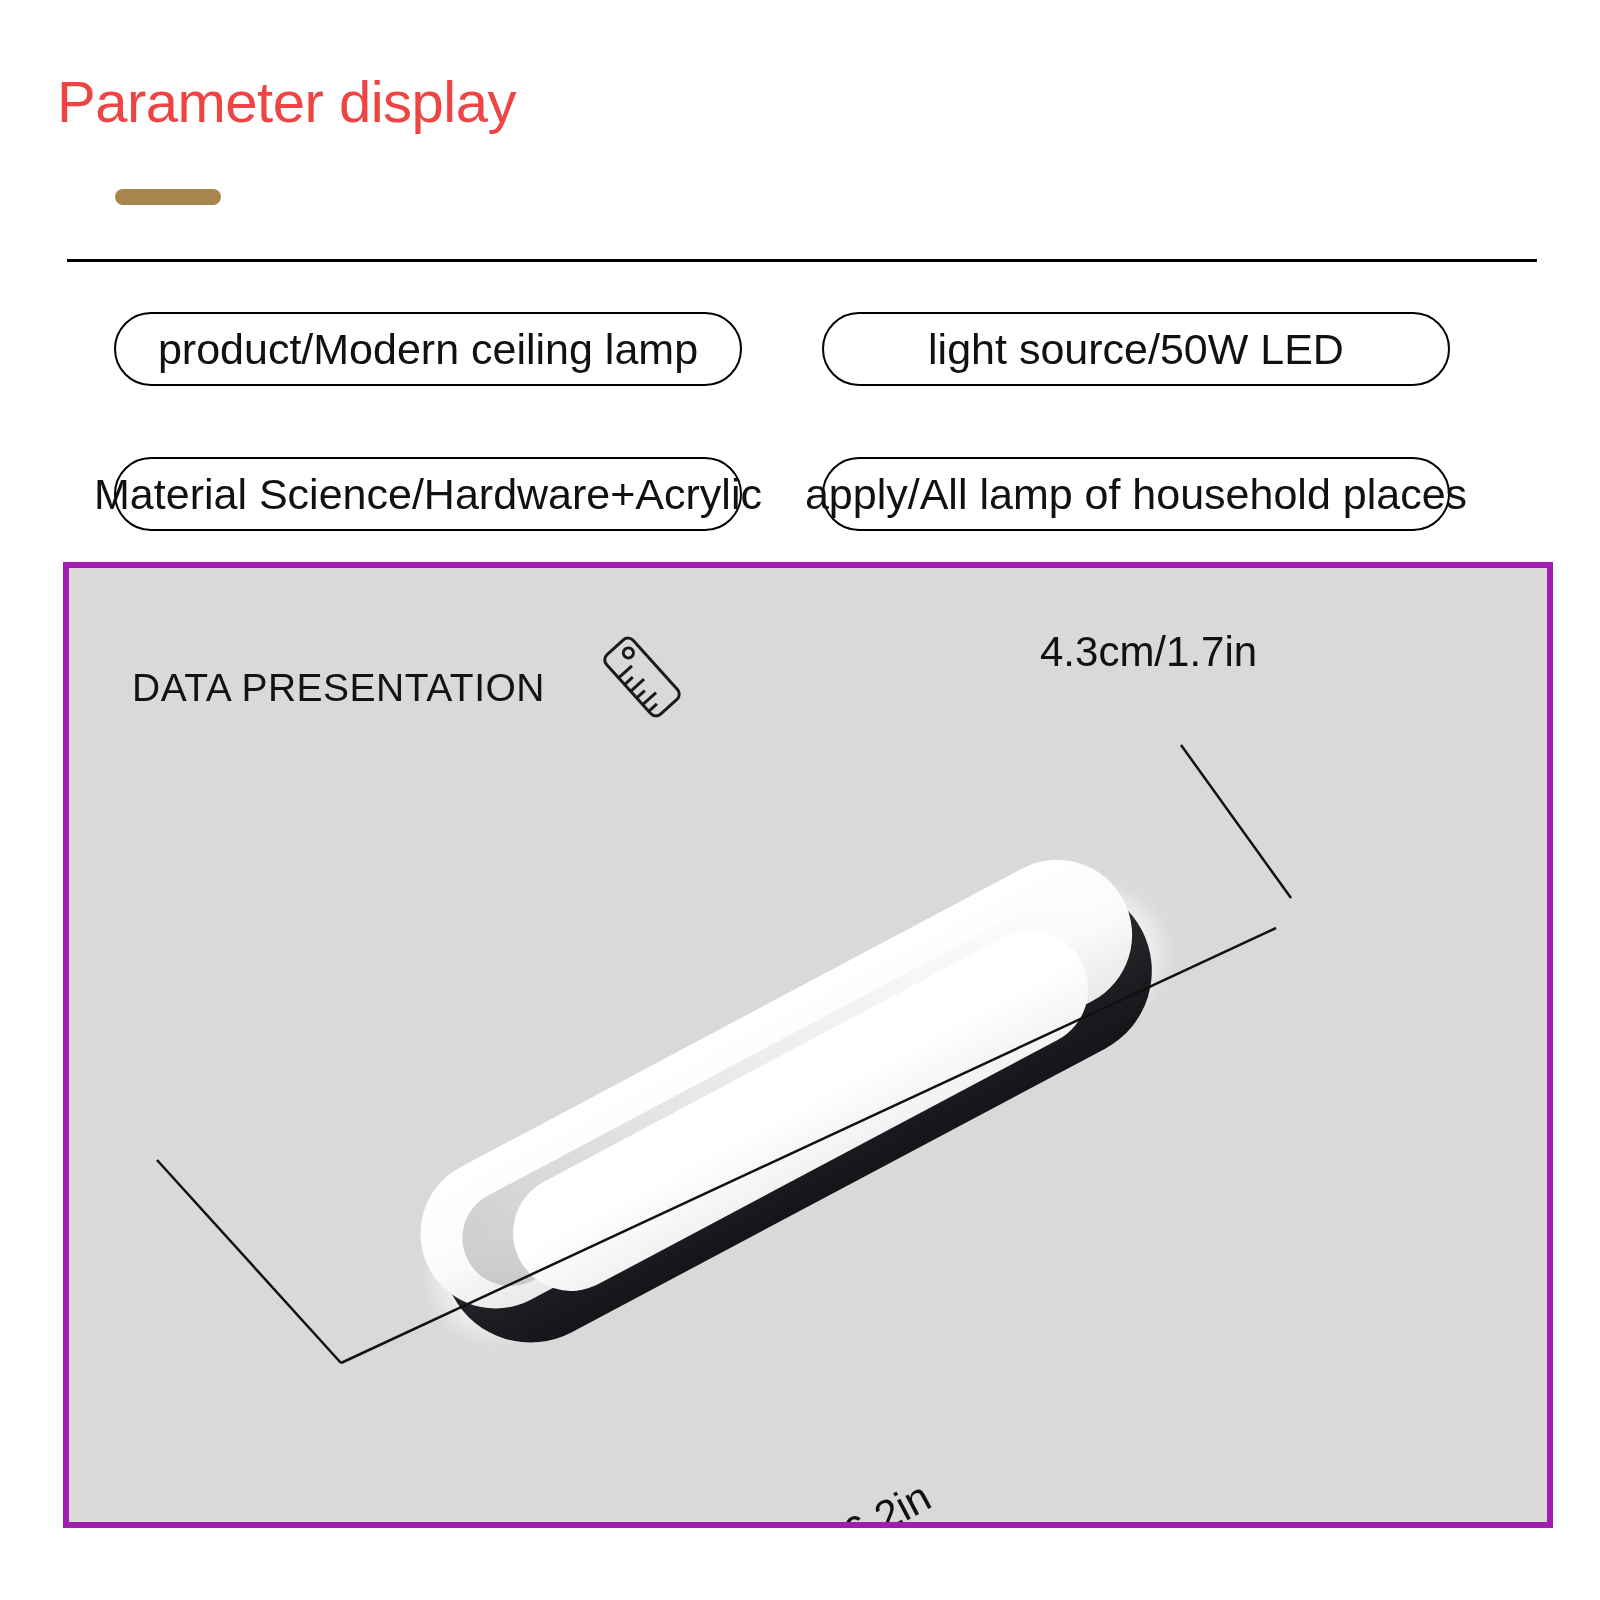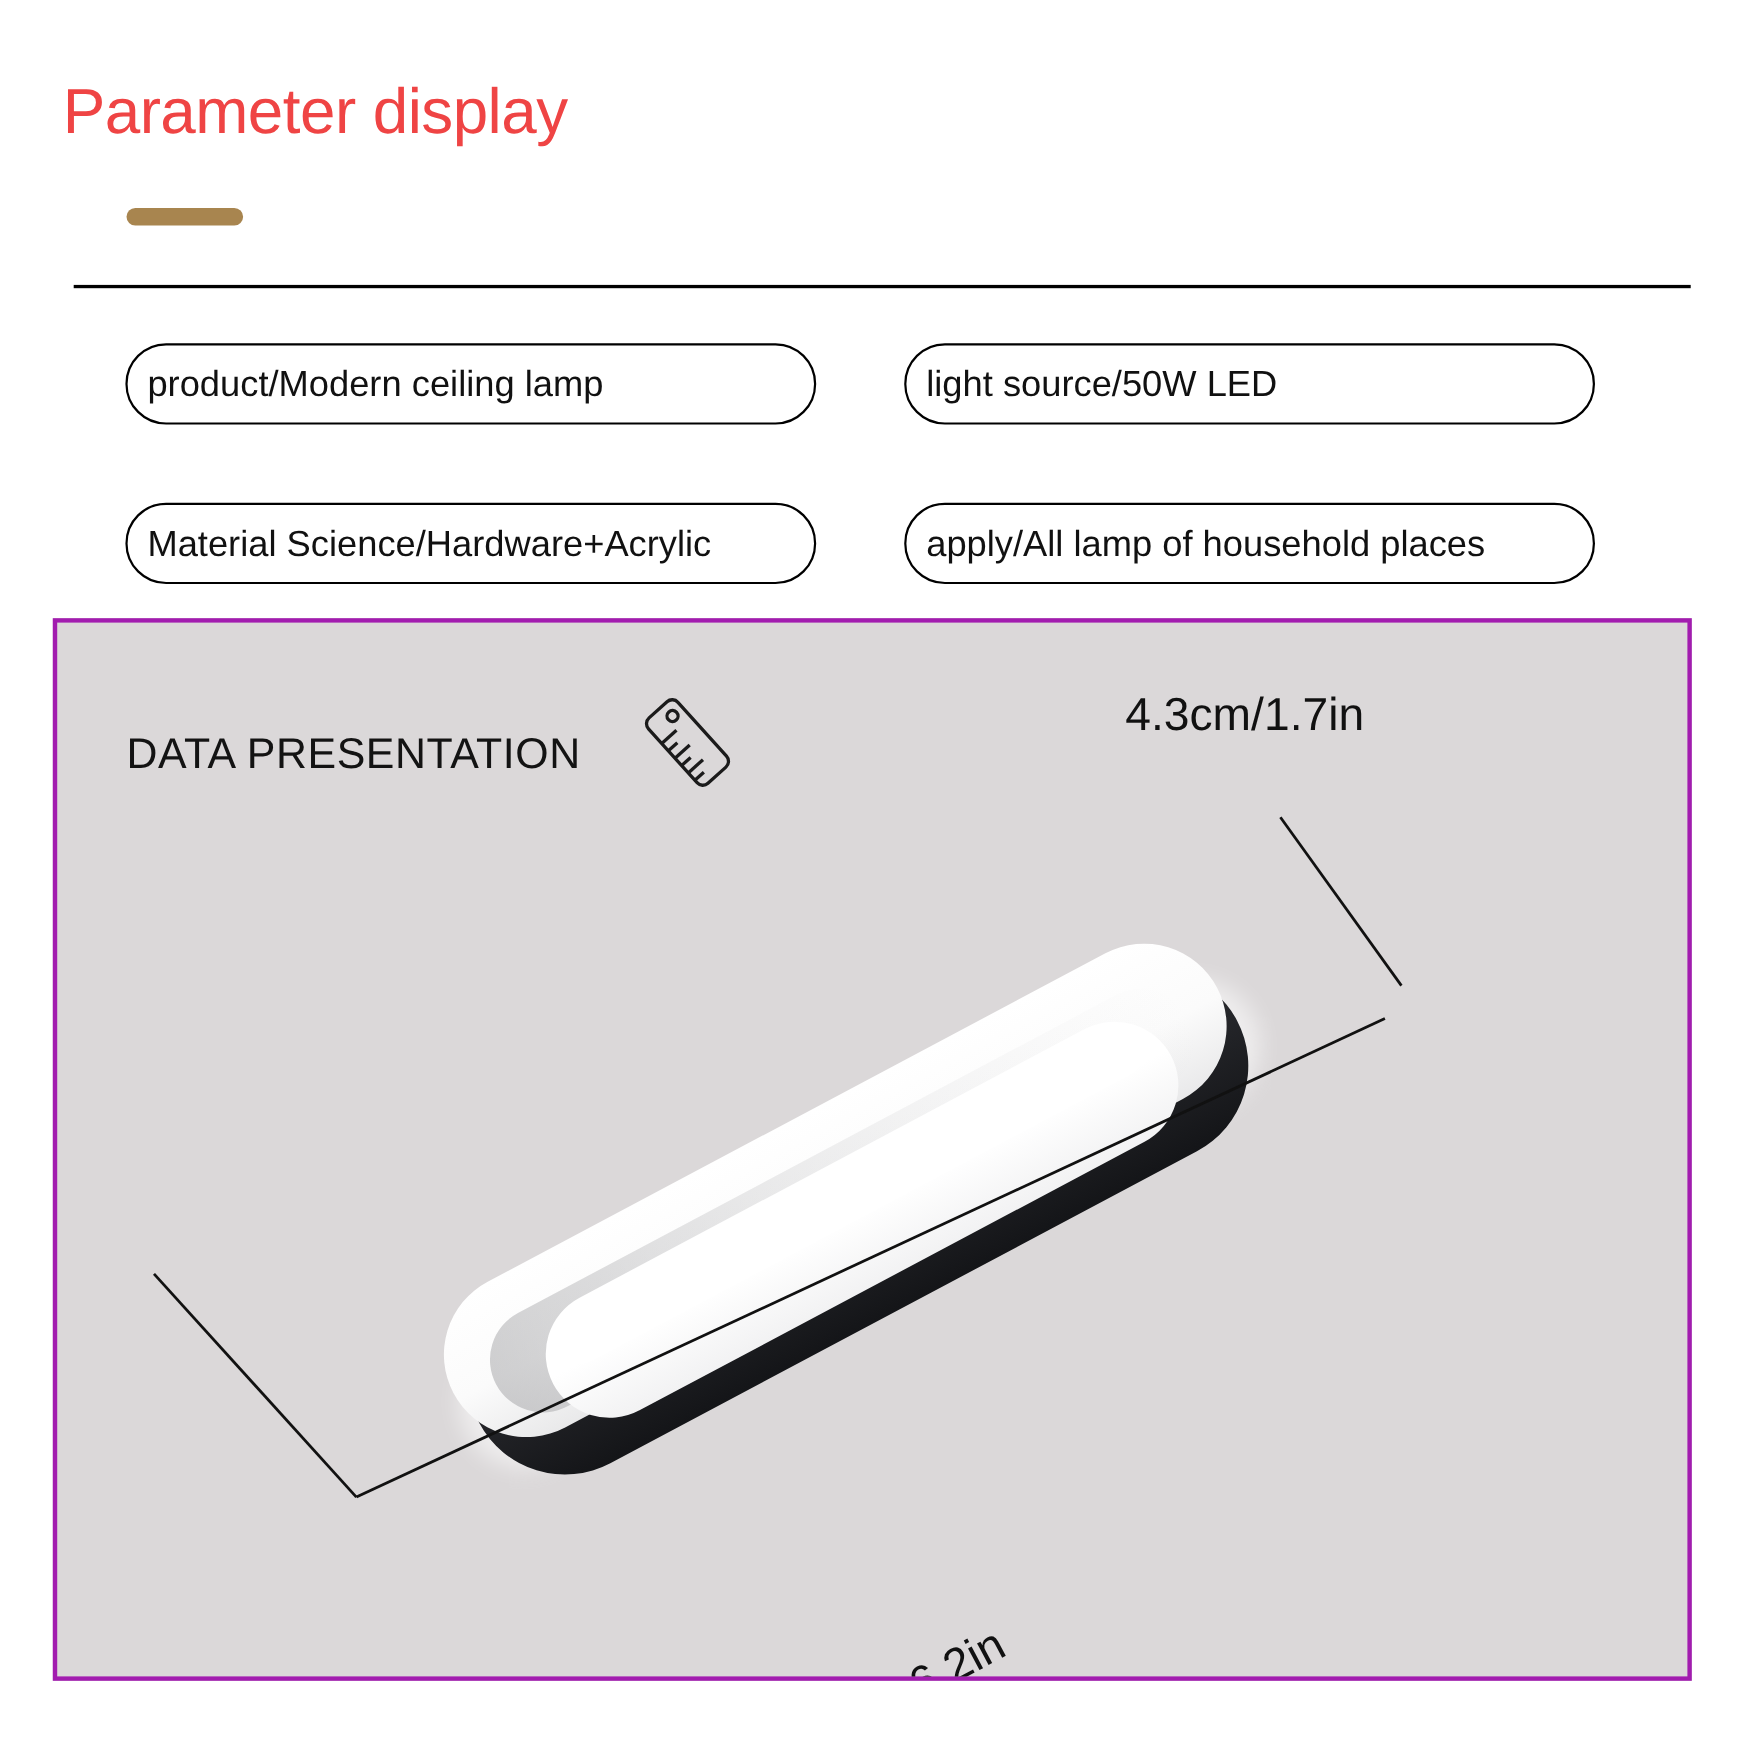--- a/index.html
+++ b/index.html
@@ -48,42 +48,42 @@
 
   
   .pill {
     position: absolute;
     box-sizing: border-box;
     border: 2px solid #000000;
     border-radius: 999px;
     background: #ffffff;
     display: flex;
     align-items: center;
-    justify-content: flex-start;
-    font-size: 33px;
+    justify-content: center;
+    font-size: 43px;
     font-weight: 400;
     color: #111111;
     white-space: nowrap;
     padding: 0 18px;
   }
   .pill-l { left: 114px; width: 628px; height: 74px; }
   .pill-r { left: 822px; width: 628px; height: 74px; }
   .pill-row1 { top: 312px; }
   .pill-row2 { top: 415px; margin-top: 42px; }
 
   
   .panel {
     position: absolute;
-    left: 48px;
+    left: 63px;
     top: 562px;
     width: 1490px;
     height: 966px;
     box-sizing: border-box;
     background: #dbd8d9;
-    border: 4px solid #a21caf;
+    border: 6px solid #a21caf;
     overflow: hidden;
   }
 
   .panel-heading {
     position: absolute;
     left: 63px;
     top: 98px;
     font-size: 39px;
     letter-spacing: 0.5px;
     color: #131313;

